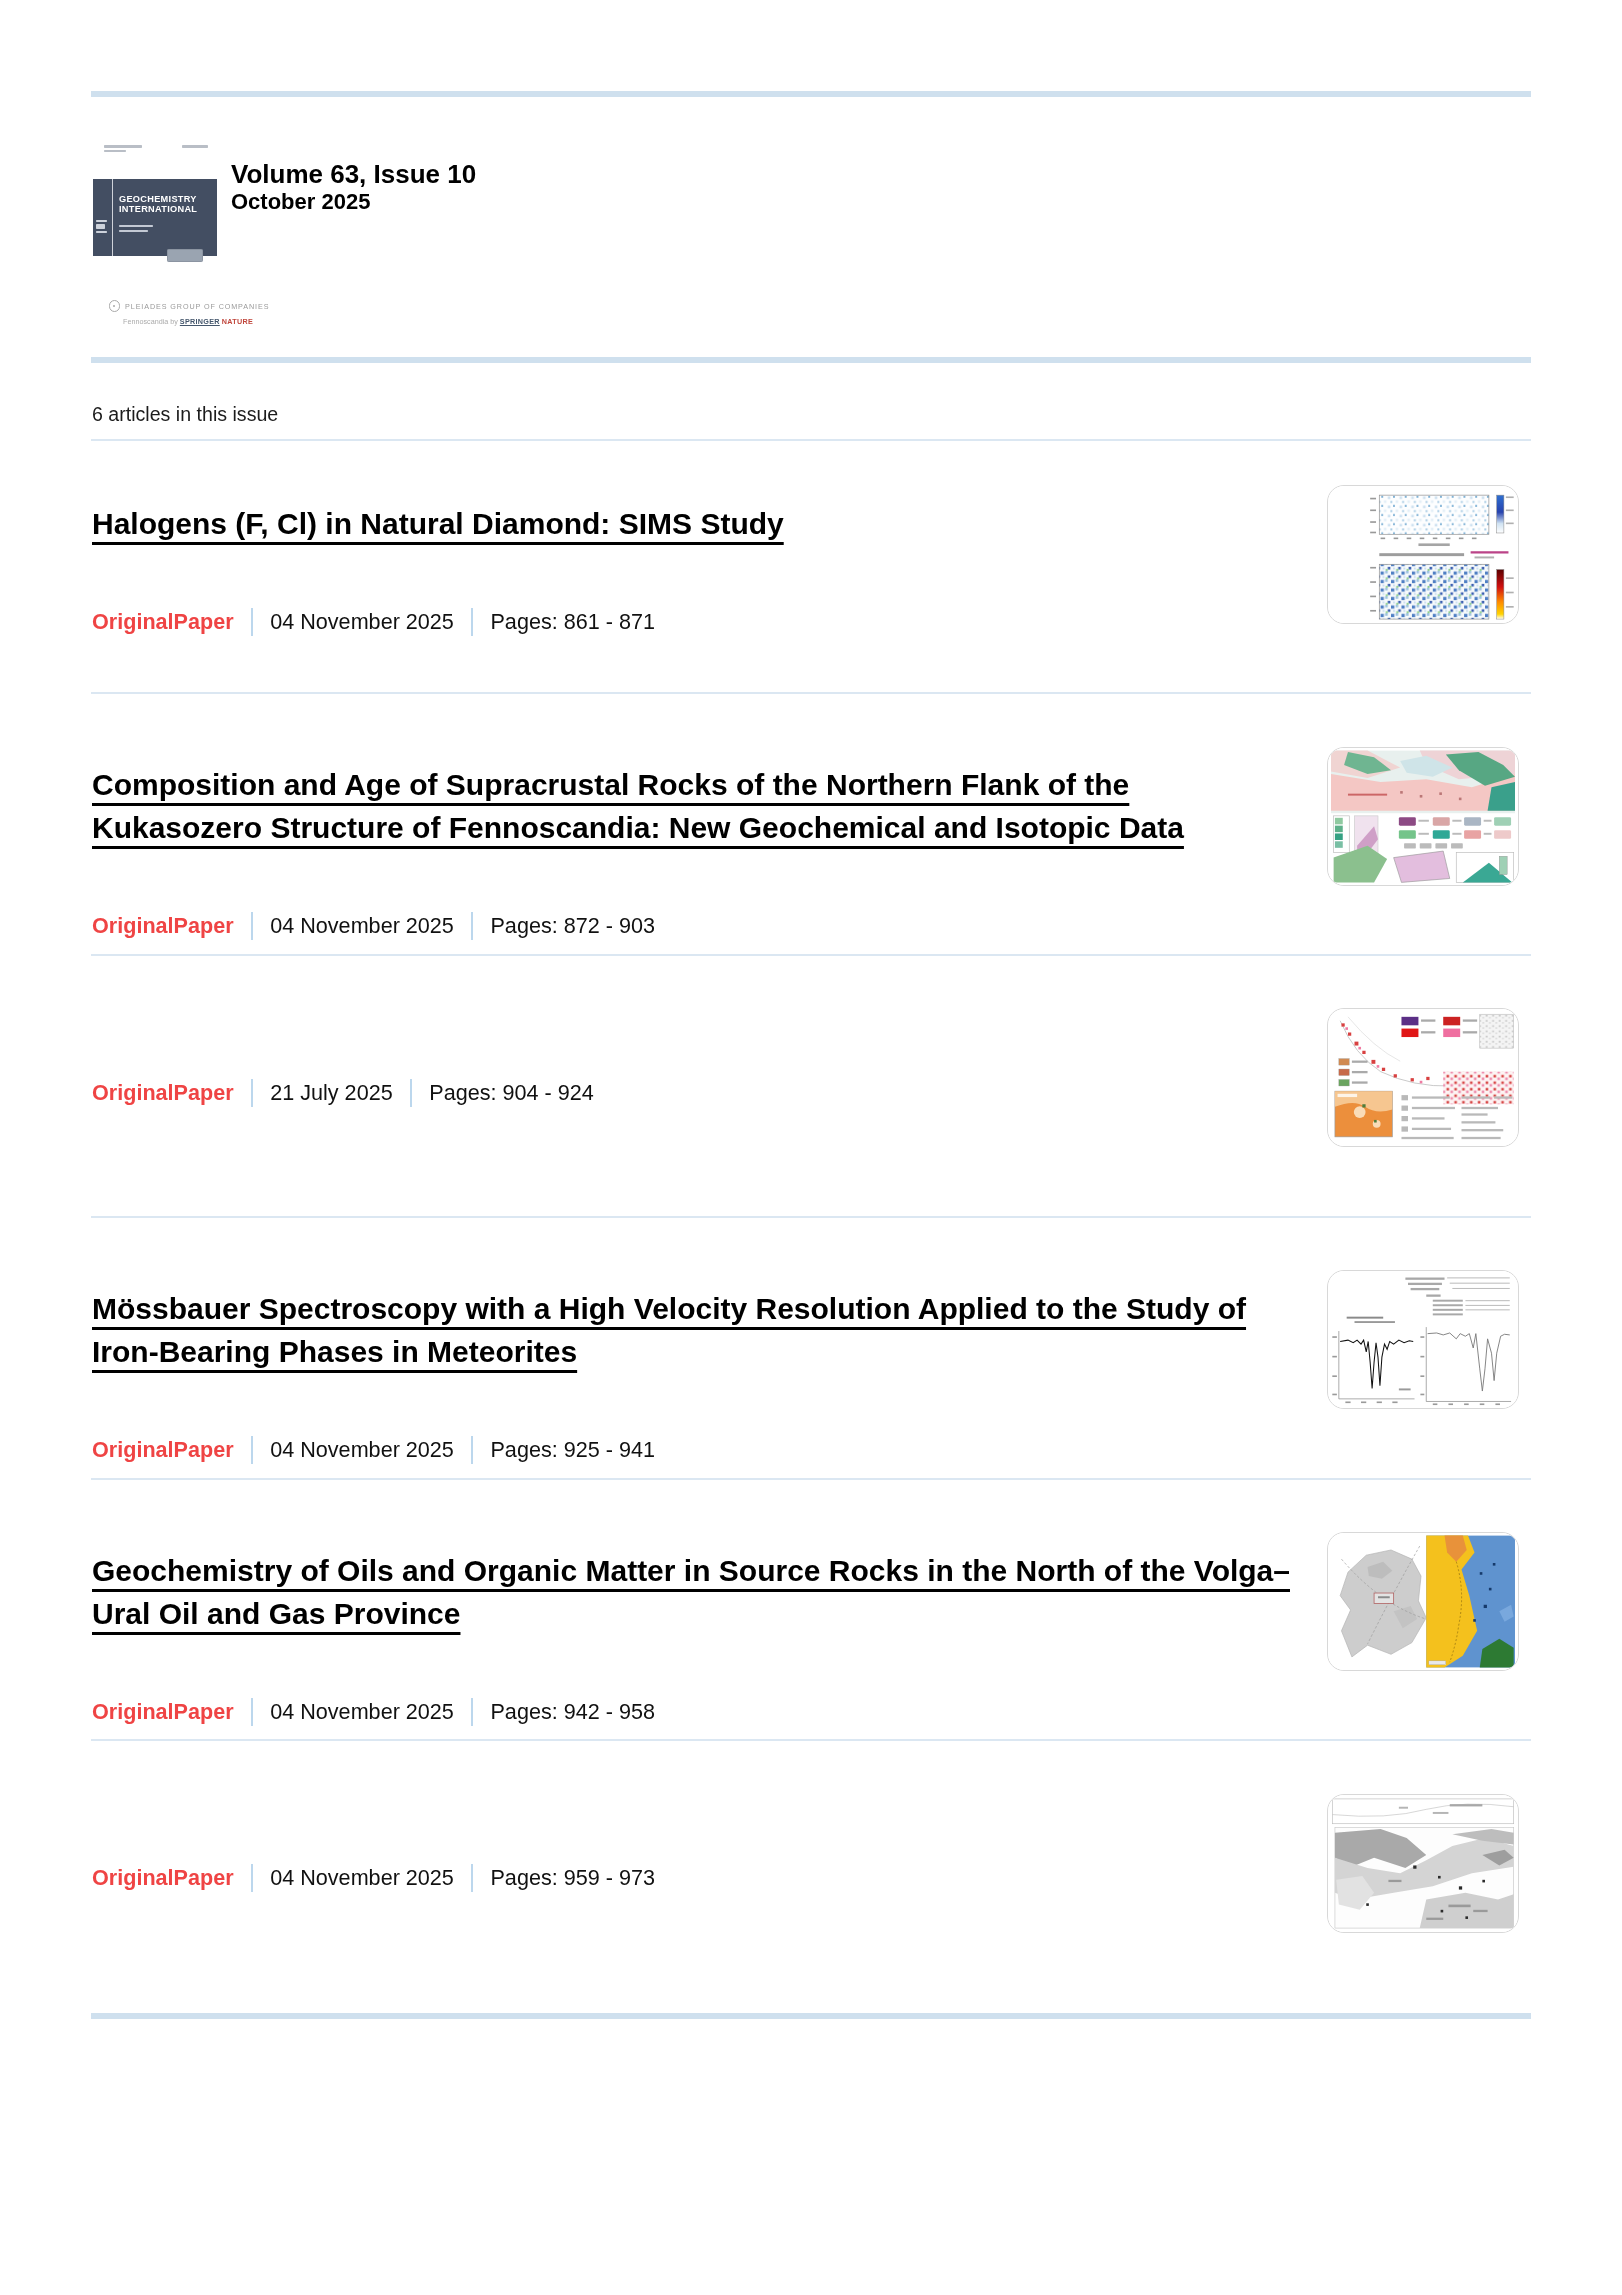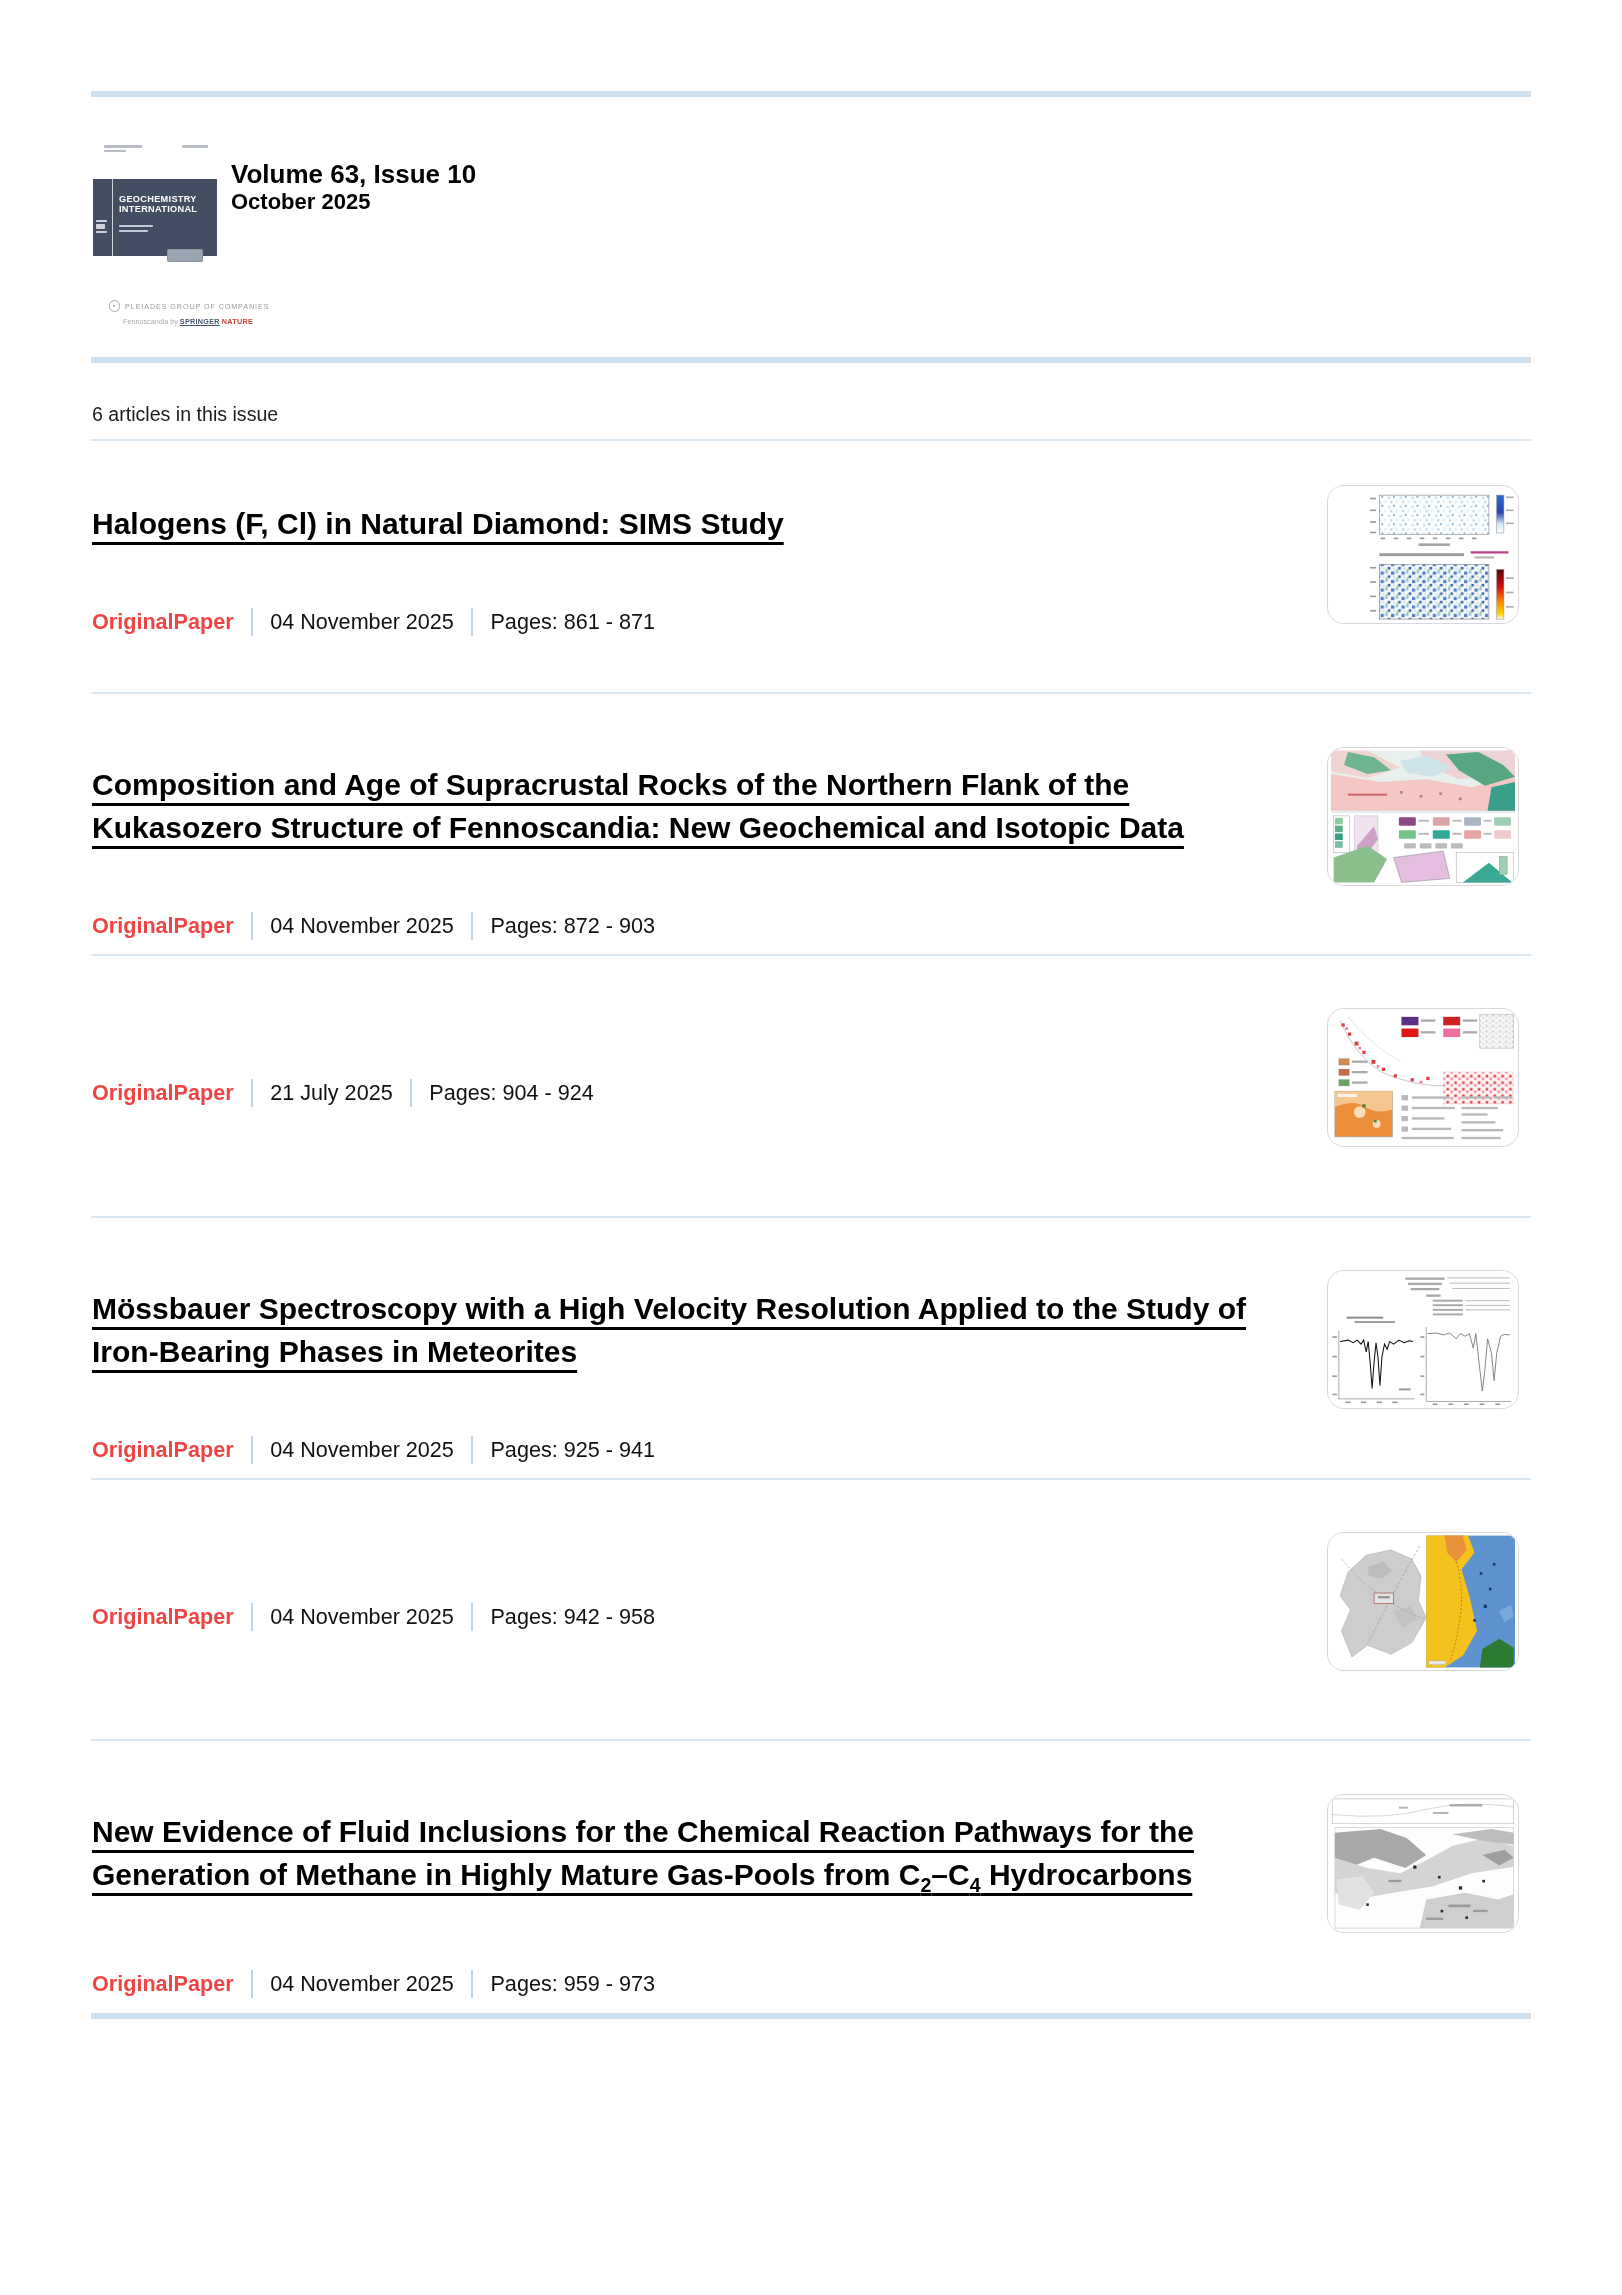--- a/index.html
+++ b/index.html
@@ -405,20 +405,21 @@
         <rect x="141" y="130" width="6" height="2.5"></rect>
       <rect x="141" y="160" width="6" height="2.5"></rect>
         <rect x="141" y="188" width="6" height="2.5"></rect>
       <rect x="108" y="180" width="18" height="3"></rect>
     </g>
   </svg>
 </div>
 <div class="rule thin" style="top:1478px"></div>
 
 <article class="article" style="top:1540px">
+  <h3 class="a-title">Geochemistry of Oils and Organic Matter in Source Rocks in the North of the Volga–<br>Ural Oil and Gas Province</h3>
   <div class="a-meta">
     <span class="a-type">OriginalPaper</span>
     <span class="vbar"></span>
     <span class="a-date">04 November 2025</span>
     <span class="vbar"></span>
     <span class="a-pages">Pages: 942 - 958</span>
   </div>
 </article>
 <div class="thumb" style="top:1532px">
   <svg viewBox="0 0 290 210">
@@ -442,21 +443,20 @@
         <rect x="222" y="132" width="4" height="4"></rect>
       <rect x="252" y="46" width="4" height="4"></rect>
     </g>
     <path d="M196,44 Q210,90 200,140 Q196,170 186,198" fill="none" stroke="#8a6a10" stroke-width="1" stroke-dasharray="3 3"></path>
     <rect x="154" y="196" width="26" height="6" fill="#e8e8e8" stroke="#999" stroke-width=".5"></rect>
   </svg>
 </div>
 <div class="rule thin" style="top:1739px"></div>
 
 <article class="article" style="top:1801px">
-  <h3 class="a-title">New Evidence of Fluid Inclusions for the Chemical Reaction Pathways for the<br>Generation of Methane in Highly Mature Gas-Pools from C<sub>2</sub>–C<sub>4</sub> Hydrocarbons</h3>
   <div class="a-meta">
     <span class="a-type">OriginalPaper</span>
     <span class="vbar"></span>
     <span class="a-date">04 November 2025</span>
     <span class="vbar"></span>
     <span class="a-pages">Pages: 959 - 973</span>
   </div>
 </article>
 <div class="thumb" style="top:1794px">
   <svg viewBox="0 0 290 210">

